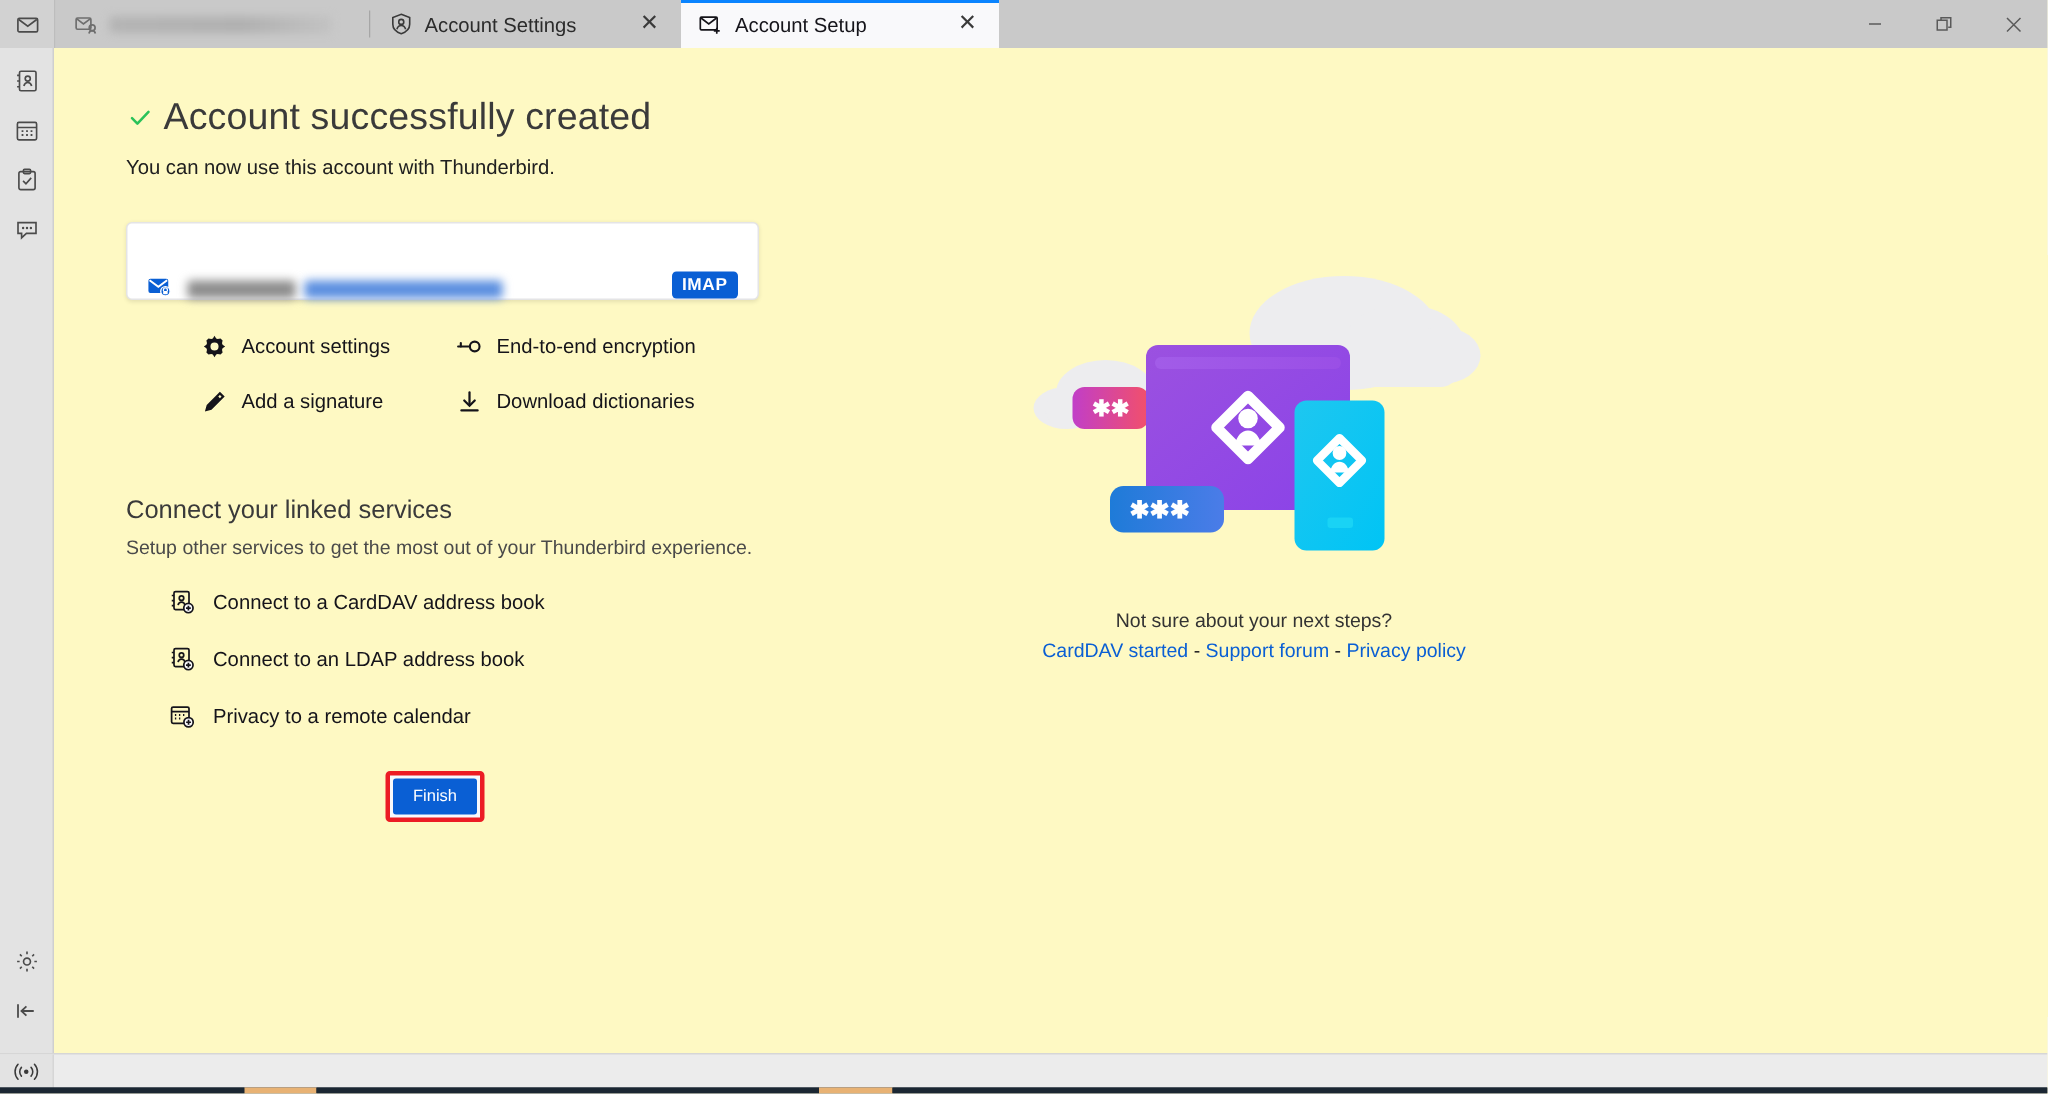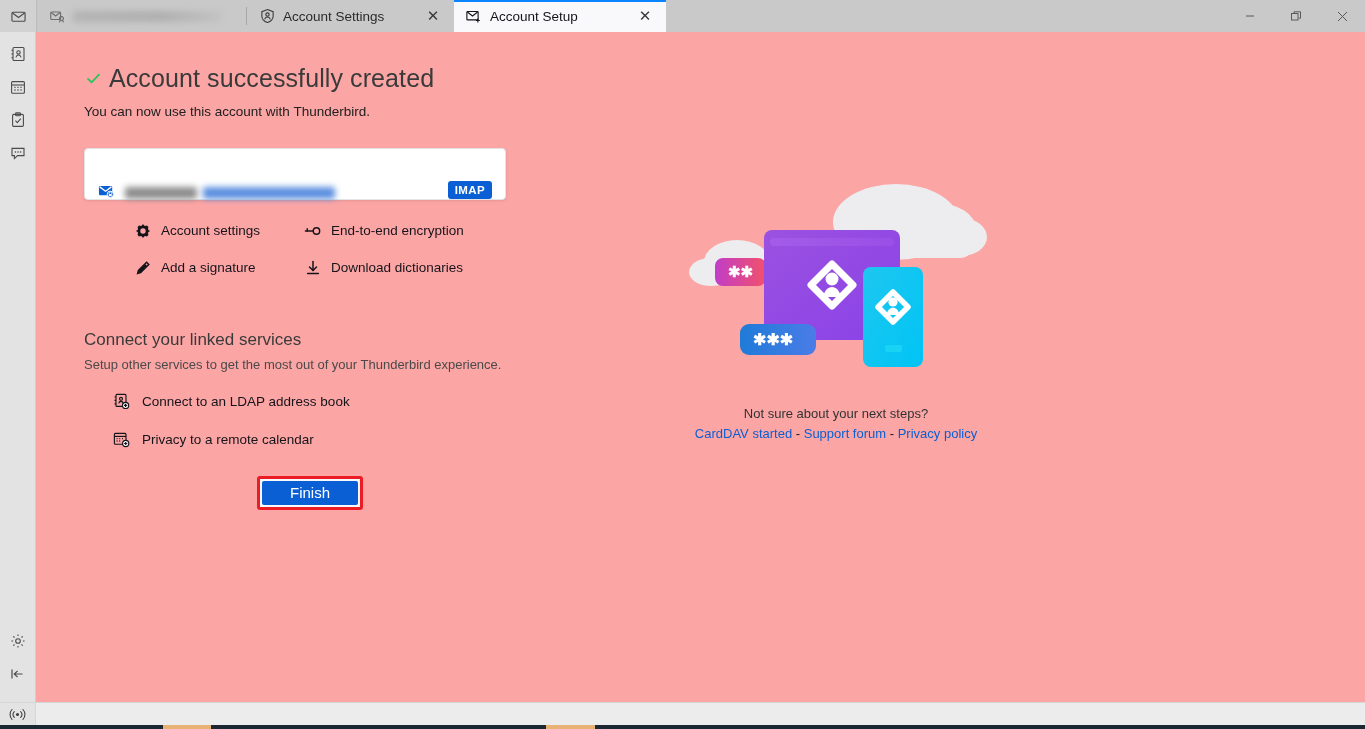--- a/index.html
+++ b/index.html
@@ -160,21 +160,21 @@
     display: flex;
     align-items: center;
     justify-content: center;
     color: #4b4b4b;
     border-radius: 3px;
   }
   .spaces-spacer { flex: 1 1 auto; }
 
   .content {
     flex: 1 1 auto;
-    background: #fca5a5;
+    background: #fef9c3;
     position: relative;
     overflow: hidden;
     display: flex;
     flex-direction: column;
   }
   .pane {
     flex: 1 1 auto;
     position: relative;
     padding: 0;
   }
@@ -321,27 +321,27 @@
   }
   .finish-outline {
     border: 3px solid #ec1c24;
     border-radius: 3px;
     padding: 2px;
     display: inline-block;
     background: #f9f9fb;
   }
   .finish-btn {
     display: block;
-    width: 96px;
+    width: 56px;
     height: 24px;
     line-height: 24px;
     text-align: center;
     background: #0a5fd4;
     color: #fff;
-    font-size: 15px;
+    font-size: 11px;
     border: none;
     border-radius: 2px;
     font-family: "Liberation Sans", sans-serif;
     padding: 0;
   }
 
   
   .right-col {
     position: absolute;
     left: 620px;
@@ -613,20 +613,33 @@
               </span>
               <span>Download dictionaries</span>
             </div>
           </div>
 
           <h2 class="section-title">Connect your linked services</h2>
           <p class="section-sub">Setup other services to get the most out of your Thunderbird experience.</p>
 
           <div class="linked-list">
 
+            <div class="linked-item">
+              <span class="ic">
+                <svg width="17" height="17" viewBox="0 0 17 17" fill="none" stroke="#15141a" stroke-width="1.15">
+                  <rect x="3" y="1.4" width="10" height="12" rx="1"></rect>
+                  <path d="M3 4H1.5M3 7.4H1.5M3 10.8H1.5"></path>
+                  <circle cx="8" cy="5.8" r="1.5"></circle>
+                  <path d="M5.7 10.4c.3-1.3 1.2-2 2.3-2s2 .7 2.3 2"></path>
+                  <circle cx="12.6" cy="12.4" r="3.1" fill="#f9f9fb"></circle>
+                  <path d="M12.6 10.8v3.2M11 12.4h3.2"></path>
+                </svg>
+              </span>
+              <span>Connect to a CardDAV address book</span>
+            </div>
 
             <div class="linked-item">
               <span class="ic">
                 <svg width="17" height="17" viewBox="0 0 17 17" fill="none" stroke="#15141a" stroke-width="1.15">
                   <rect x="3" y="1.4" width="10" height="12" rx="1"></rect>
                   <path d="M3 4H1.5M3 7.4H1.5M3 10.8H1.5"></path>
                   <circle cx="8" cy="5.8" r="1.5"></circle>
                   <path d="M5.7 10.4c.3-1.3 1.2-2 2.3-2s2 .7 2.3 2"></path>
                   <circle cx="12.6" cy="12.4" r="3.1" fill="#f9f9fb"></circle>
                   <path d="M12.6 10.8v3.2M11 12.4h3.2"></path>

